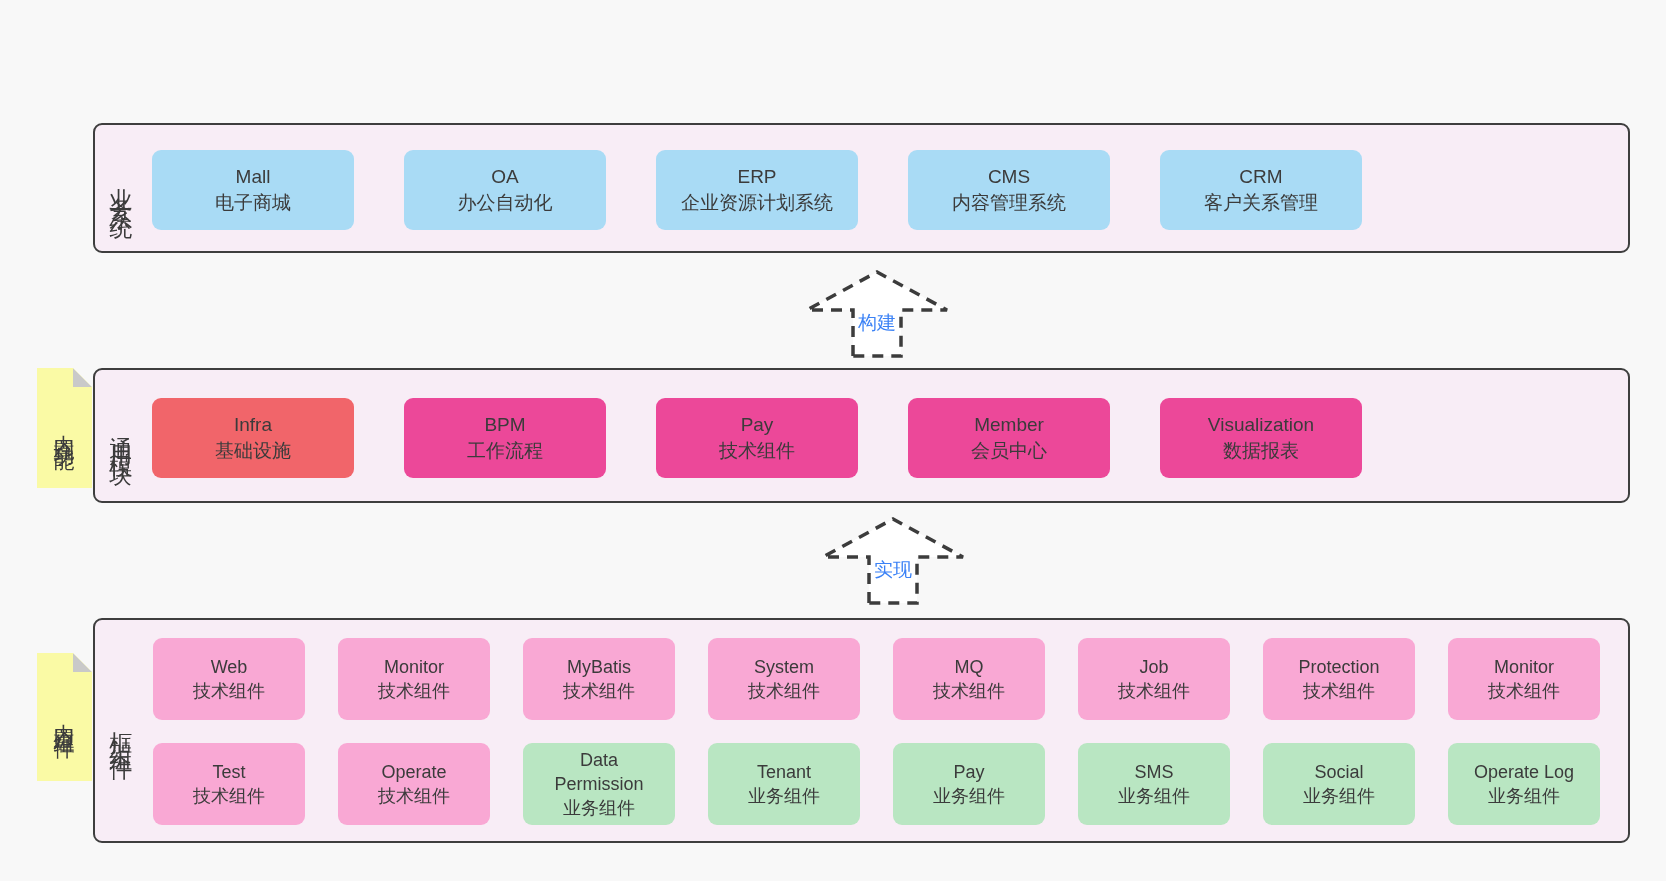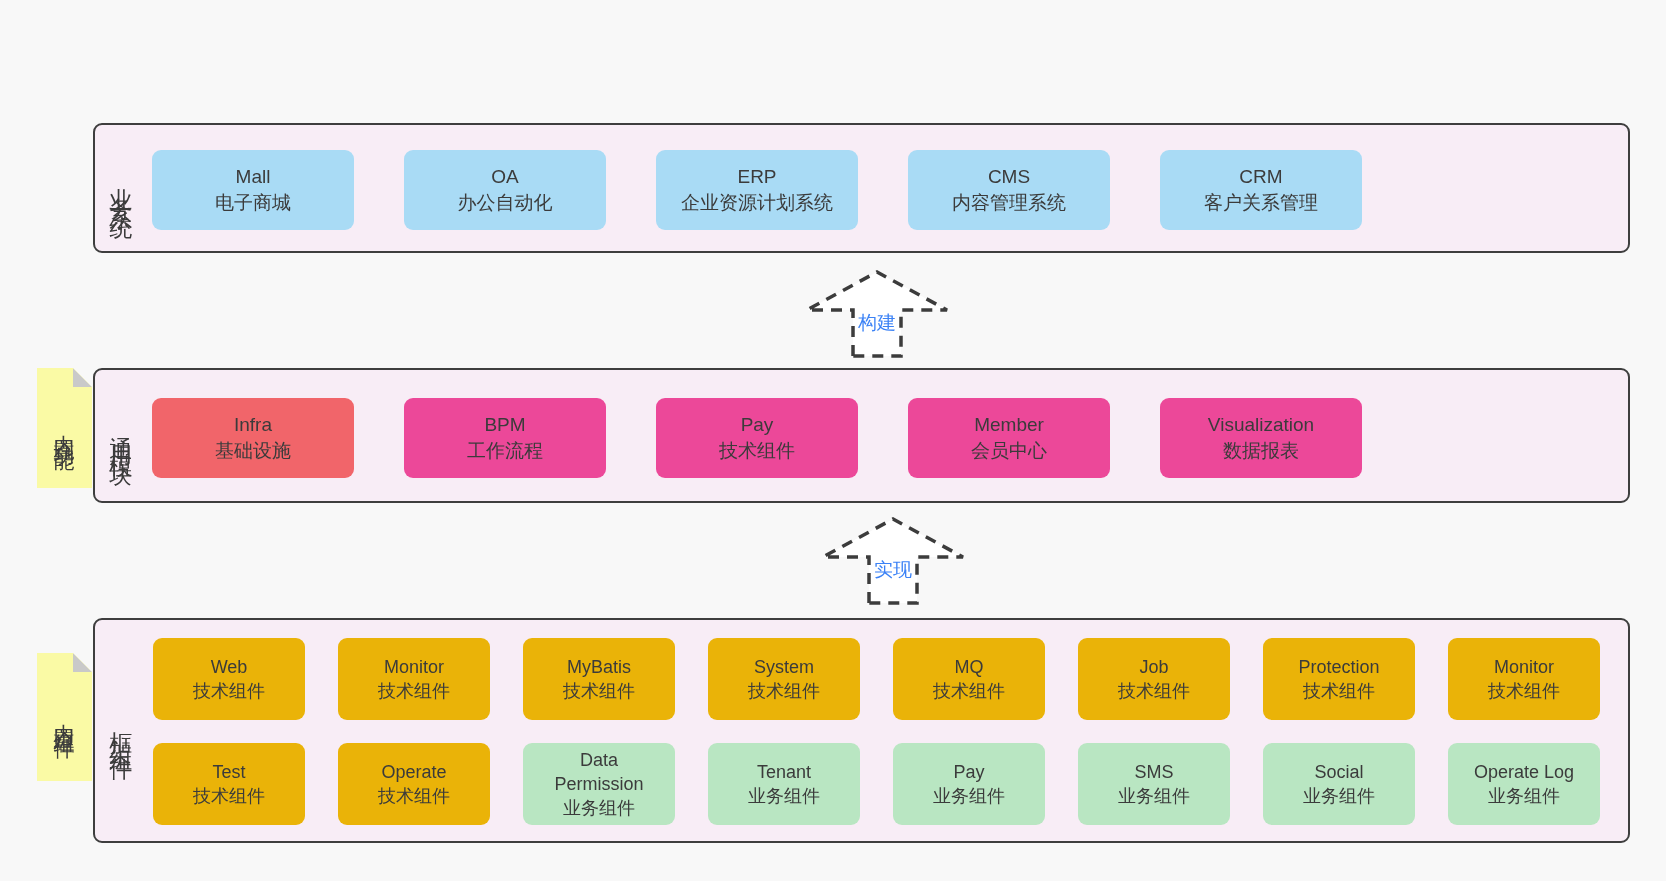--- a/index.html
+++ b/index.html
@@ -29,21 +29,21 @@
   .bx{display:flex;flex-direction:column;justify-content:center;align-items:center;
       border-radius:9px;text-align:center;}
   .bx-lg{width:202px;height:80px;}
   .bx-sm{width:152px;height:82px;}
   .bx .t{font-size:19px;line-height:26px;white-space:pre-line;}
   .bx .s{font-size:19px;line-height:26px;}
   .bx-sm .t,.bx-sm .s{font-size:18px;line-height:24px;}
   .c-blue{background:#a9dbf5;}
   .c-red{background:#f1656a;}
   .c-pink{background:#ec4899;}
-  .c-green{background:#eab308;}
+  .c-green{background:#f9a8d4;}
   .c-lgreen{background:#b9e6c2;}
 
   
   .sticky{position:absolute;left:37px;width:55px;background:#fafaa5;
           display:flex;align-items:center;justify-content:center;
           clip-path:polygon(0 0,calc(100% - 19px) 0,100% 19px,100% 100%,0 100%);}
   .sticky-1{top:368px;height:120px;}
   .sticky-2{top:653px;height:128px;}
   .sticky .fold{position:absolute;top:0;right:0;width:19px;height:19px;background:#c9c9c9;
           clip-path:polygon(0 0,100% 100%,0 100%);}

